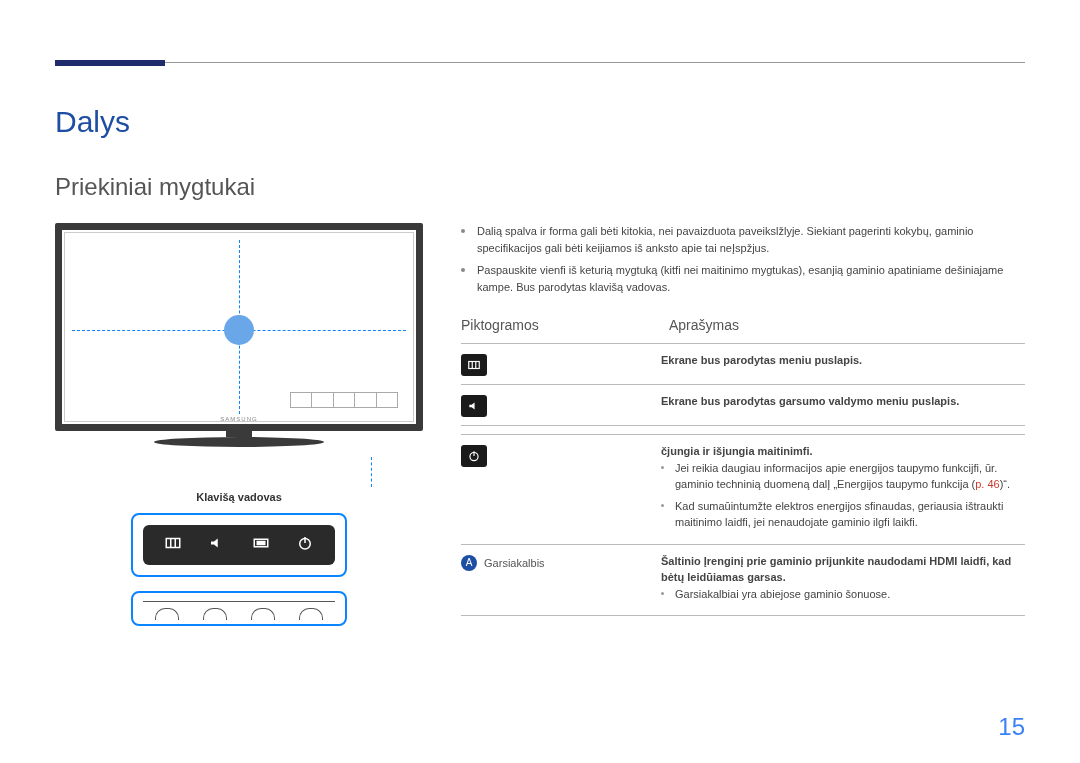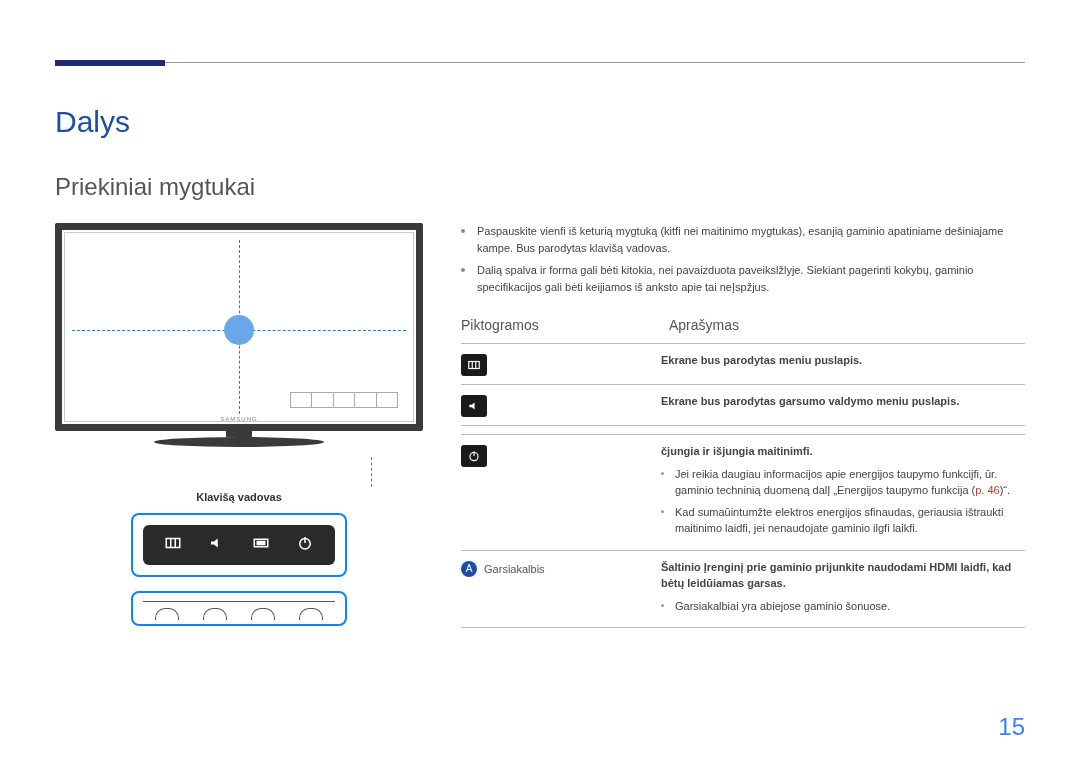--- a/index.html
+++ b/index.html
@@ -182,21 +182,21 @@
   width: 4px; height: 4px; border-radius: 50%; background: #888;
 }
 .col-headers { display: flex; gap: 8px; margin-bottom: 10px; color: #555; font-size: 14px; font-weight: 400; }
 .col-headers .h1 { width: 200px; }
 .col-headers .h2 { flex: 1; }
 .hr { height: 1px; background: #bbb; margin: 8px 0; }
 .row { display: flex; align-items: flex-start; }
 .row .icon-cell { width: 200px; padding-top: 2px; }
 .row .desc-cell { flex: 1; font-weight: 600; line-height: 1.5; }
 .desc-cell .sub { font-weight: 400; display: block; margin-top: 4px; }
-.desc-cell ul { list-style: none; margin-top: 6px; }
+.desc-cell ul { list-style: none; }
 .desc-cell ul li { position: relative; padding-left: 14px; font-weight: 400; margin-bottom: 5px; }
 .desc-cell ul li::before { content: ""; position: absolute; left: 0; top: 6px; width: 3px; height: 3px; border-radius: 50%; background: #999; }
 .red { color: #c43c30; }
 
 
 .badge {
   display: inline-flex;
   width: 26px; height: 22px;
   background: #1a1a1a;
   border-radius: 3px;
@@ -282,22 +282,22 @@
           <div class="port"></div>
             <div class="port"></div>
             <div class="port"></div>
             <div class="port"></div>
         </div>
       </div>
     </div>
 
     <div class="right-col">
       <ul class="intro-bullets">
+        <li>Dalią spalva ir forma gali bėti kitokia, nei pavaizduota paveikslžlyje. Siekiant pagerinti kokybų, gaminio specifikacijos gali bėti keijiamos iš anksto apie tai neĮspžjus.</li>
         <li>Paspauskite vienfi iš keturią mygtuką (kitfi nei maitinimo mygtukas), esanjią gaminio apatiniame dešiniajame kampe. Bus parodytas klavišą vadovas.</li>
-        <li>Dalią spalva ir forma gali bėti kitokia, nei pavaizduota paveikslžlyje. Siekiant pagerinti kokybų, gaminio specifikacijos gali bėti keijiamos iš anksto apie tai neĮspžjus.</li>
       </ul>
 
       <div class="col-headers">
         <div class="h1">Piktogramos</div>
         <div class="h2">Aprašymas</div>
       </div>
       <div class="hr"></div>
 
       <div class="row">
         <div class="icon-cell">

